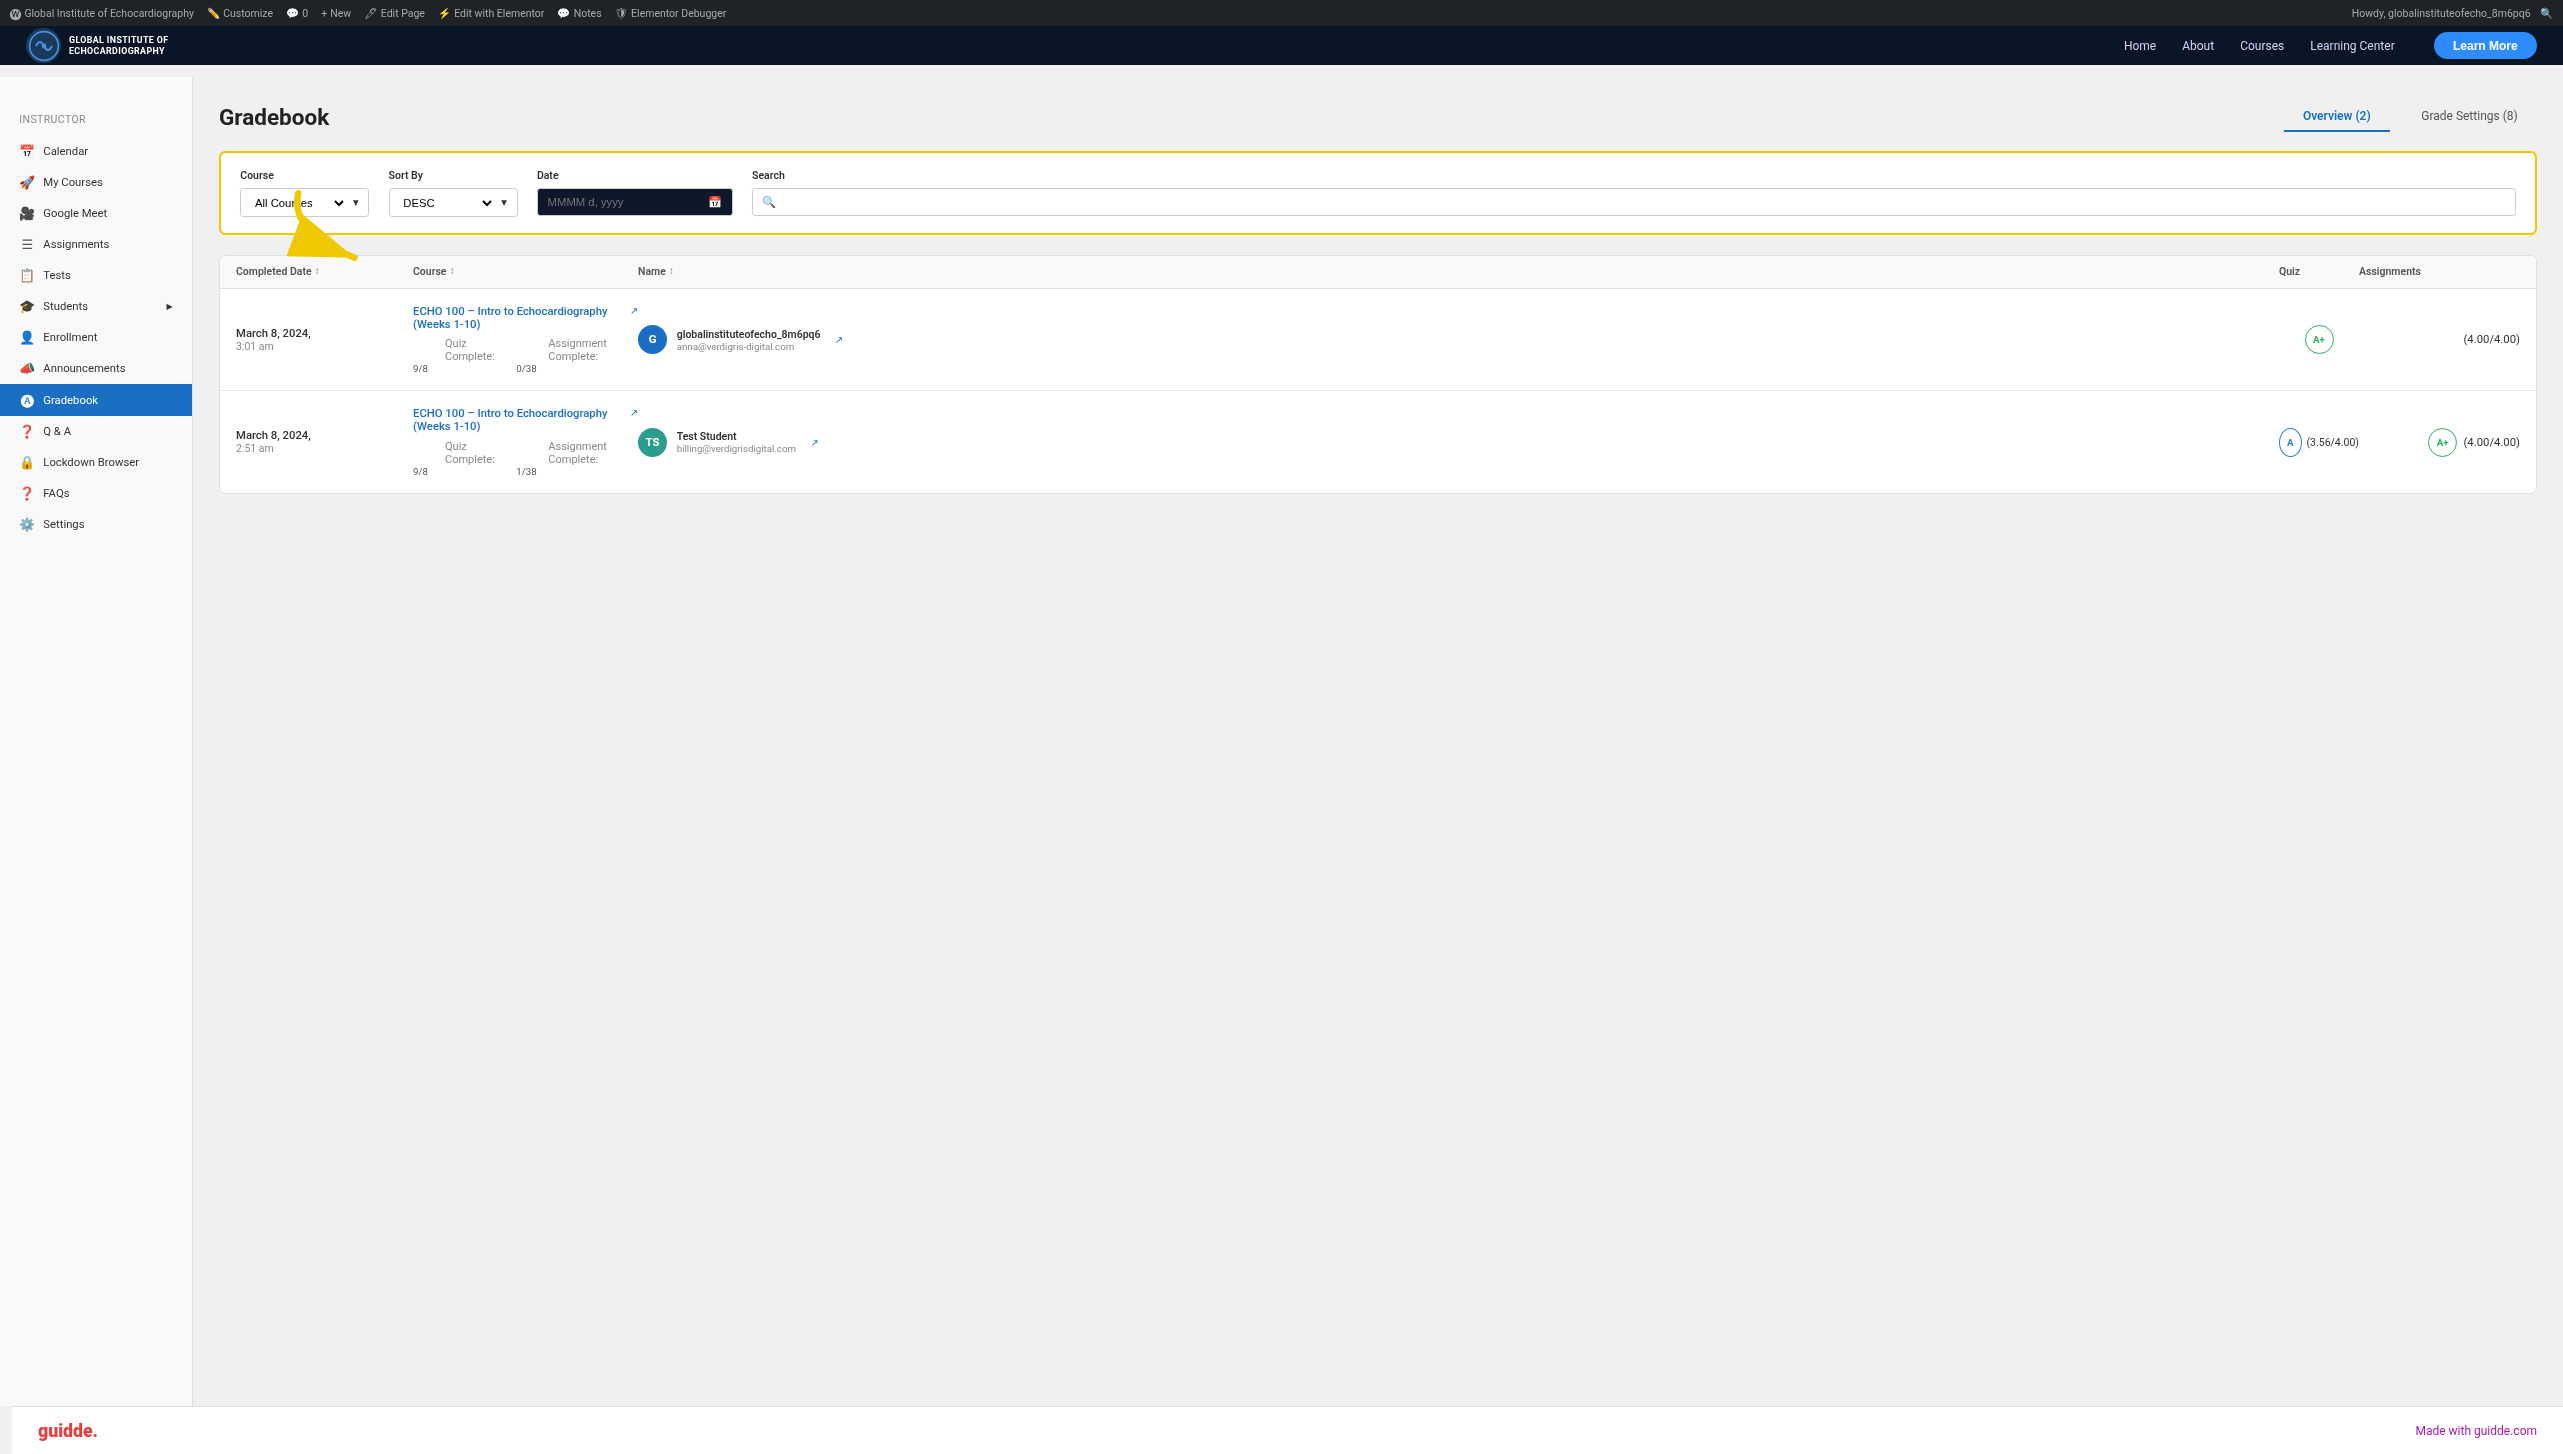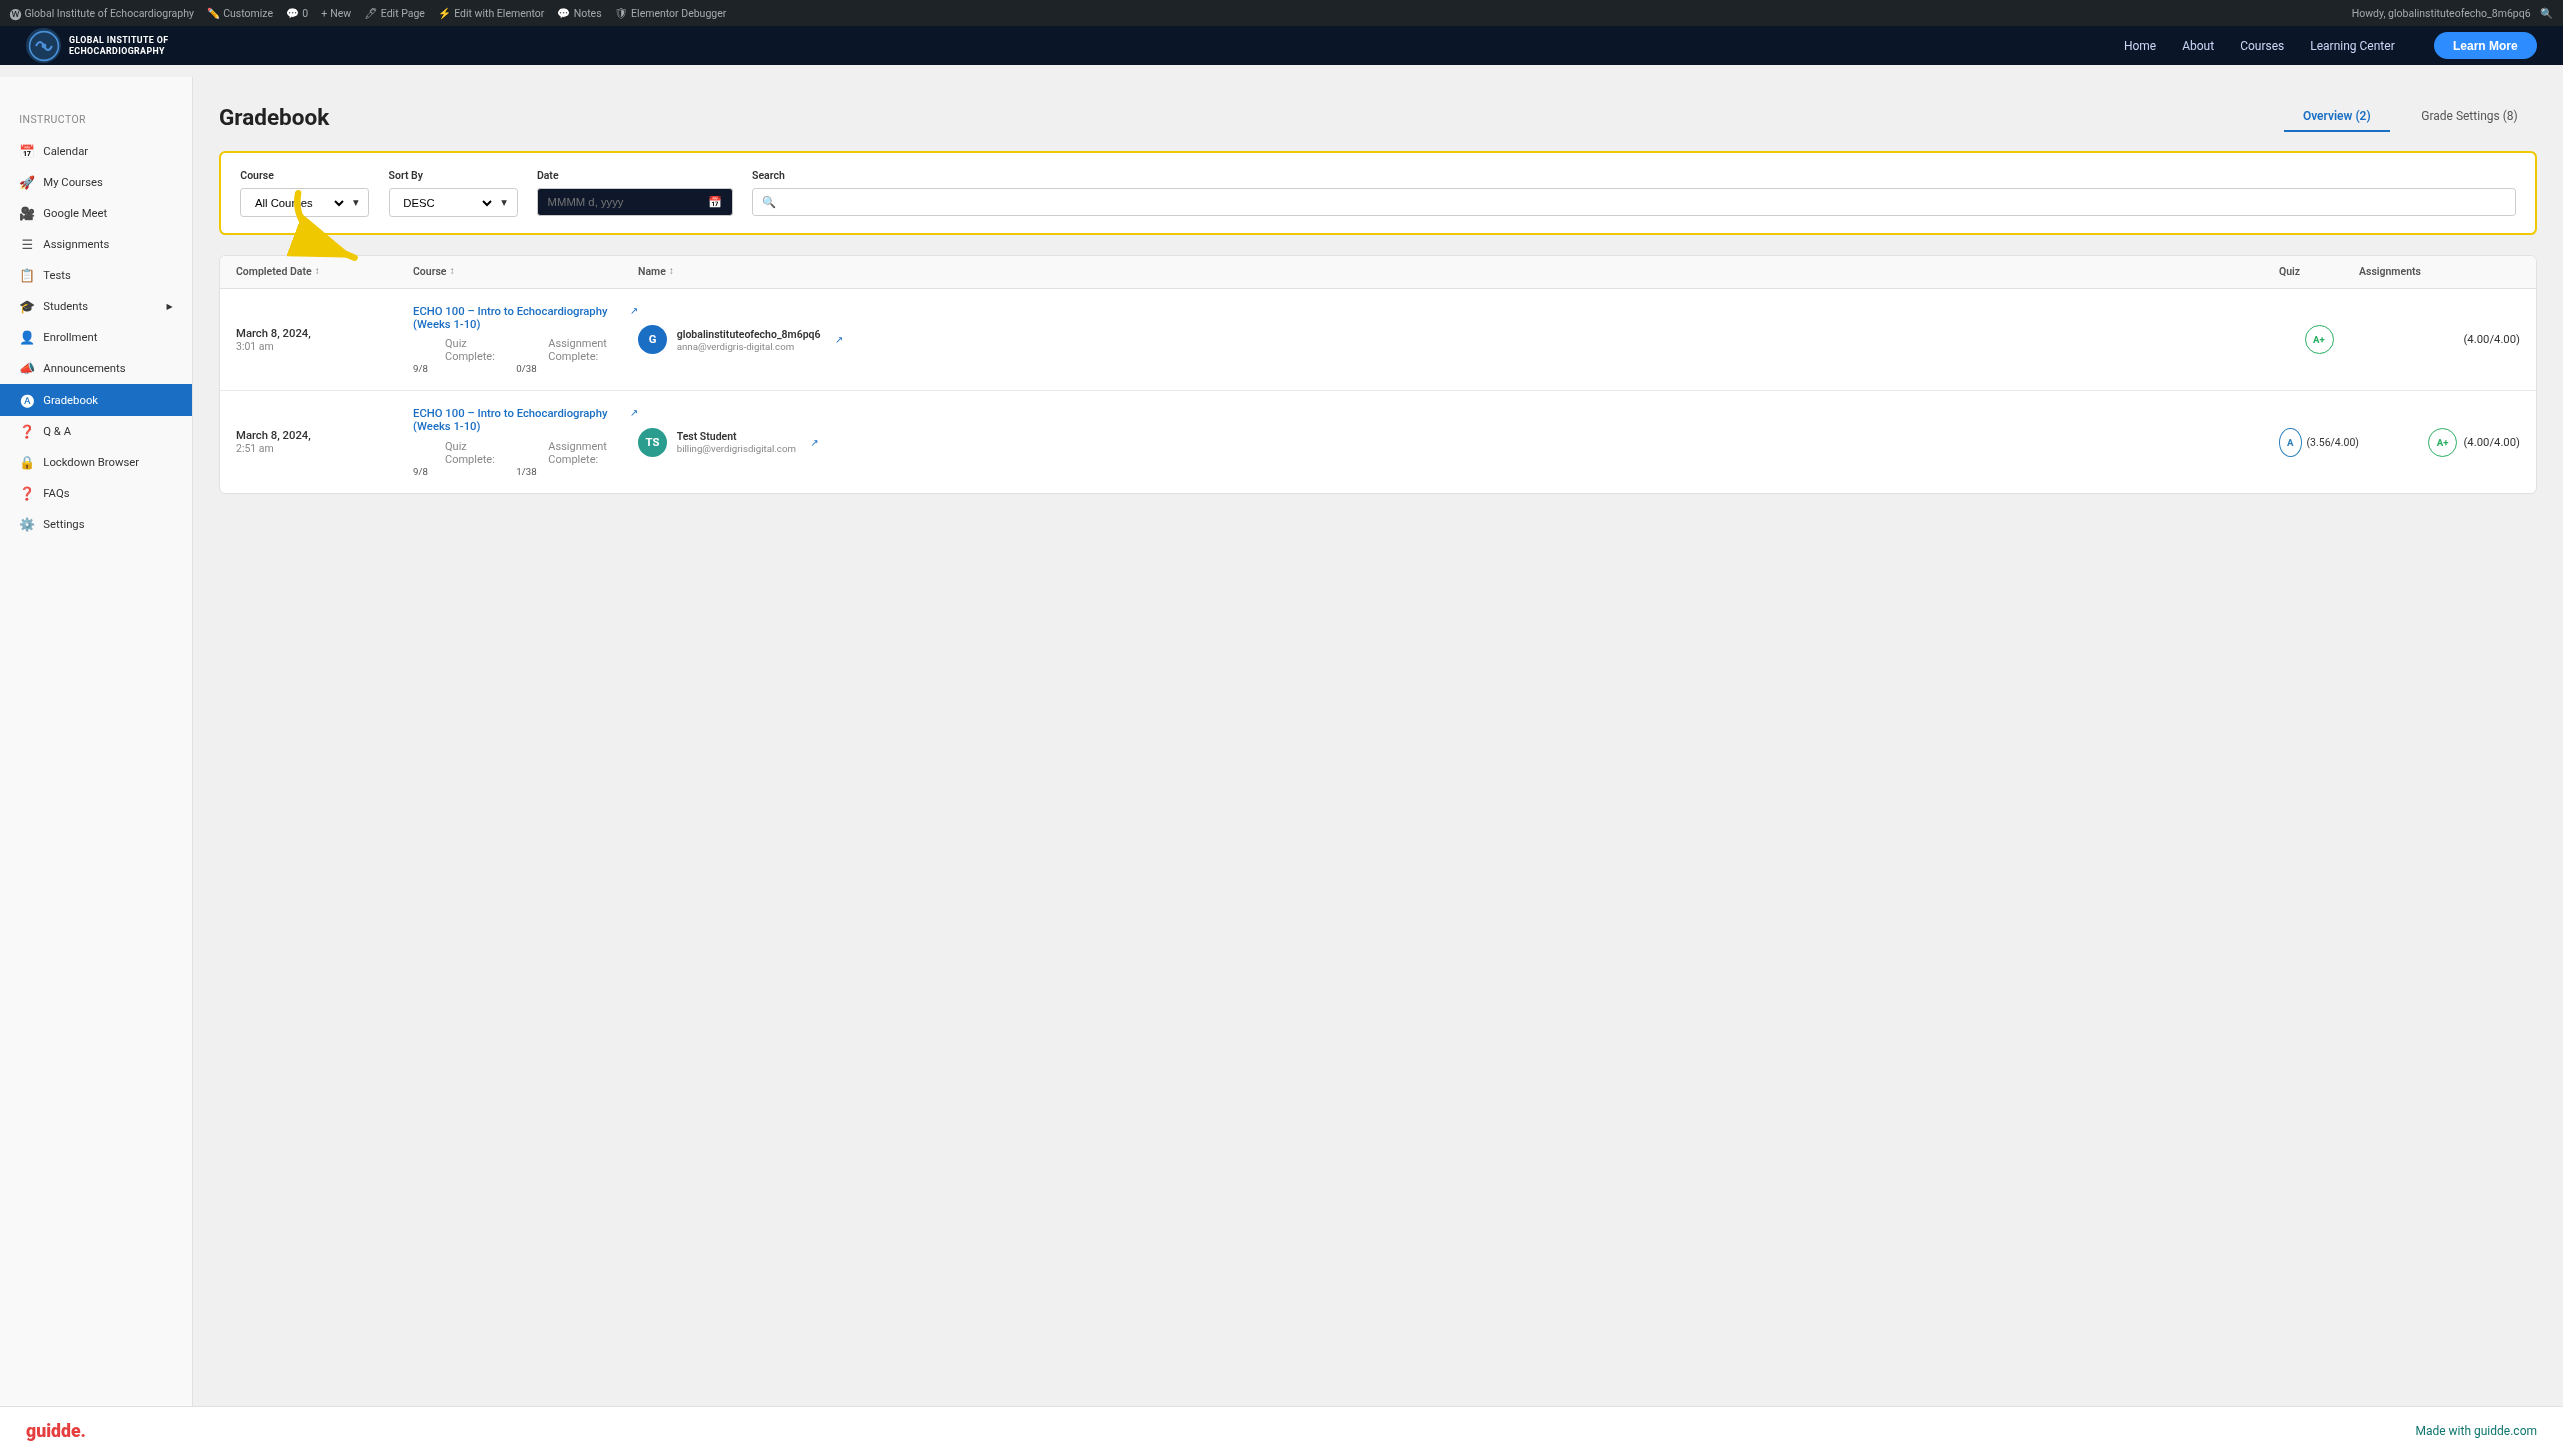--- a/index.html
+++ b/index.html
@@ -378,34 +378,34 @@
     .footer {
       background: white;
       height: 48px;
       display: flex;
       align-items: center;
       justify-content: space-between;
       padding: 0 26px;
       border-top: 0.8px solid #e0e0e0;
       position: fixed;
       bottom: 0;
-      left: 0;
+      left: 12px;
       right: 0;
     }
     .guidde-logo {
       font-size: 17.7px;
       font-weight: 900;
       color: #e53e3e;
       display: flex;
       align-items: center;
       gap: 3.2px;
     }
     .footer-text {
       font-size: 12px;
-      color: #0f766e;
+      color: #a21caf;
     }
   </style>
 </head>
 <body>
 
 <div class="admin-bar">
   <div class="admin-bar-item">
     <span class="admin-bar-icon">🅦</span>
     <span>Global Institute of Echocardiography</span>
   </div>

